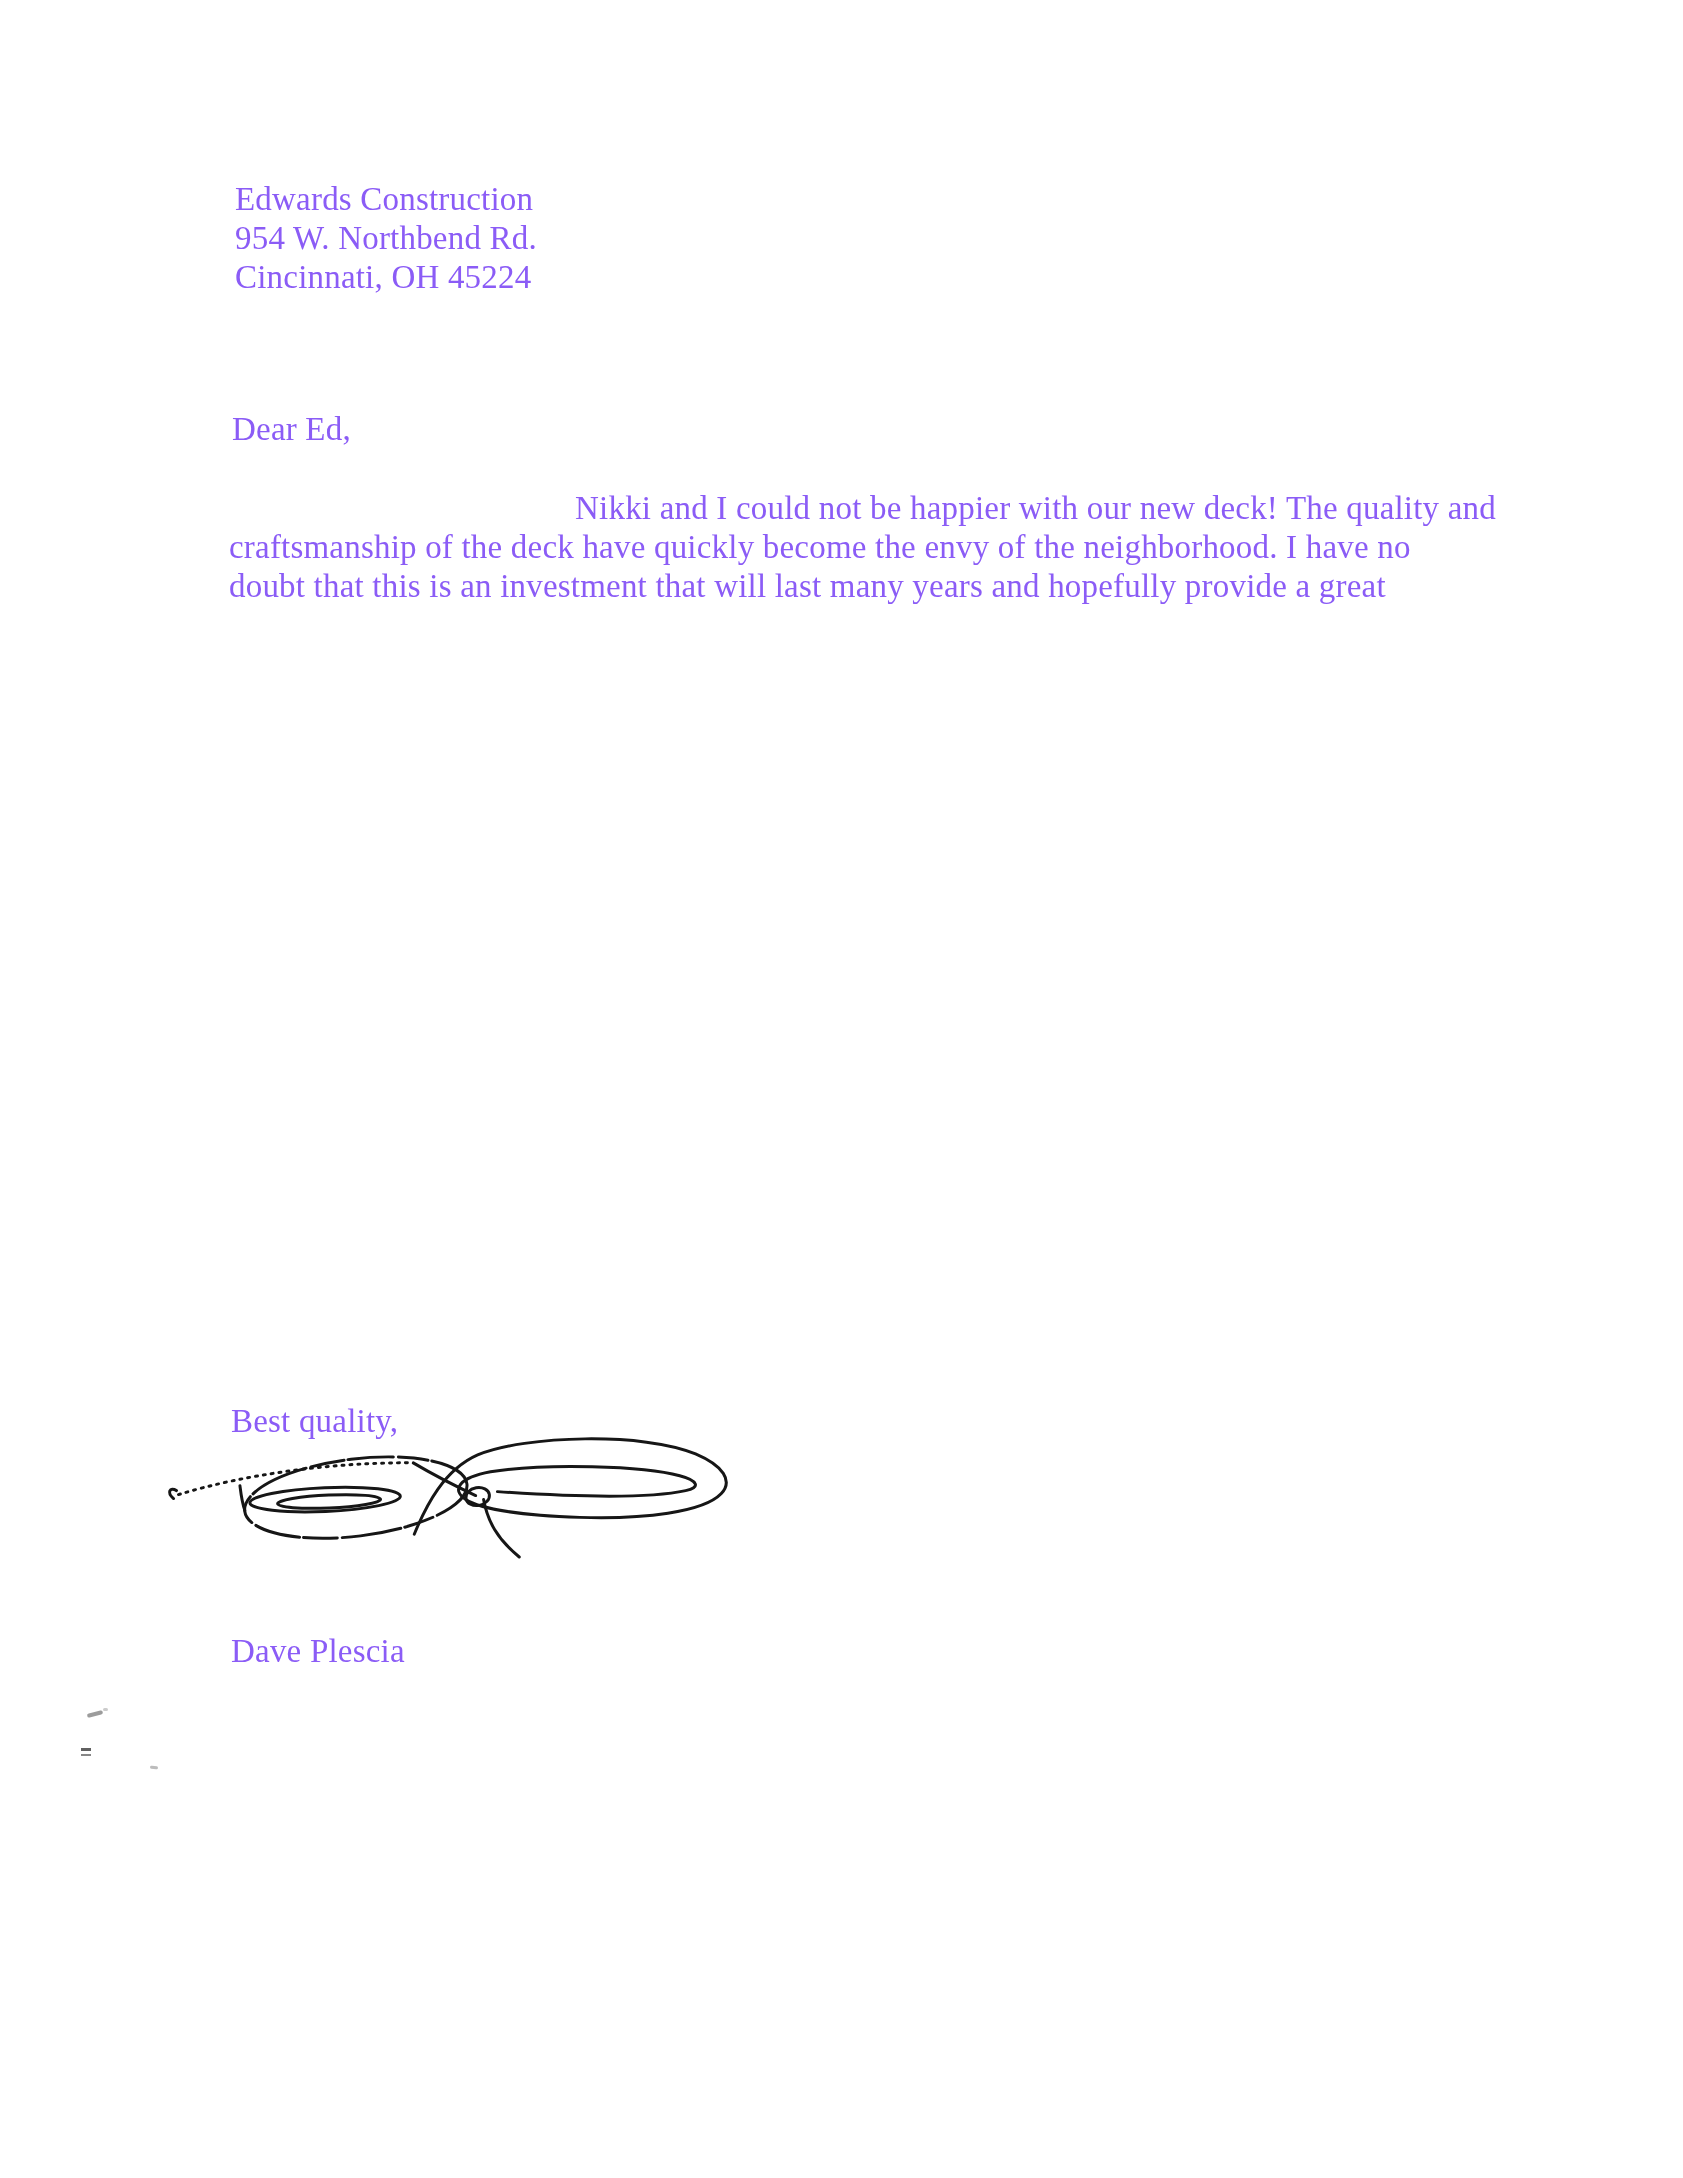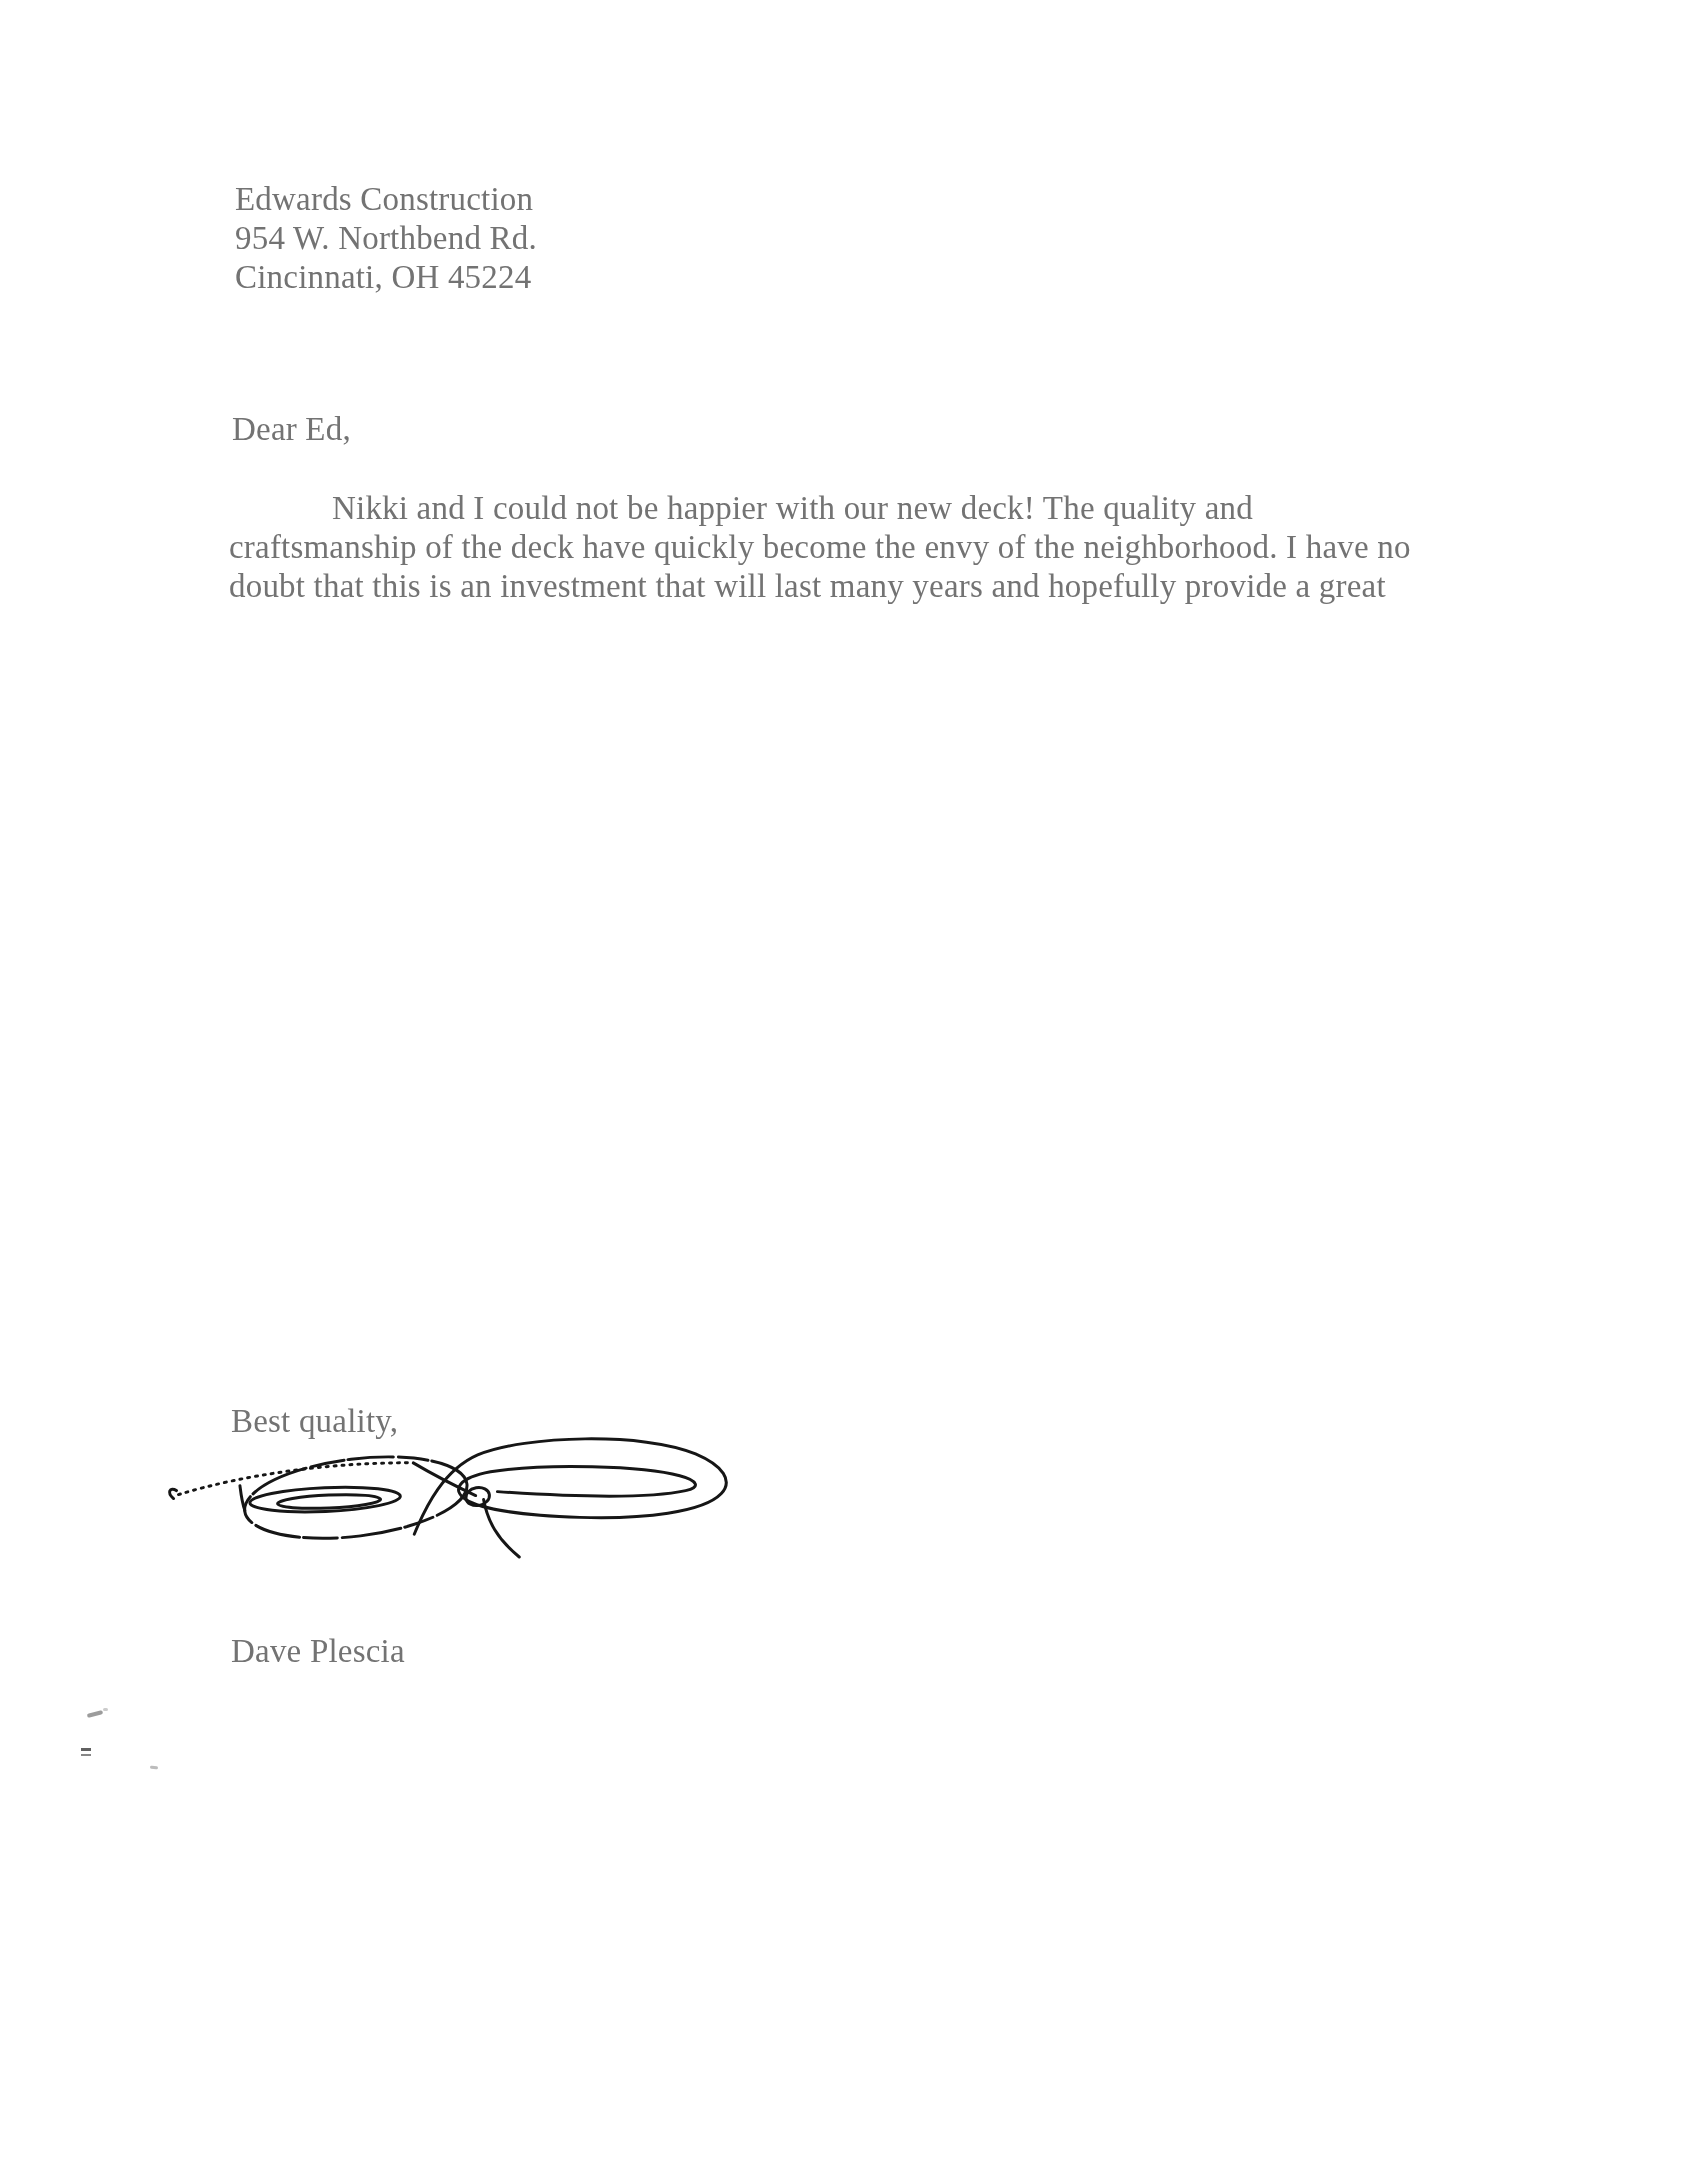--- a/index.html
+++ b/index.html
@@ -6,21 +6,21 @@
     margin: 0;
     padding: 0;
     background: #ffffff;
   }
   .page {
     position: relative;
     width: 1683px;
     height: 2178px;
     background: #ffffff;
     font-family: "Liberation Serif", "DejaVu Serif", serif;
-    color: #737373;
+    color: #8b5cf6;
     overflow: hidden;
   }
   .txt {
     font-size: 33px;
     line-height: 39px;
     letter-spacing: 0.2px;
     white-space: nowrap;
   }
   .address {
     position: absolute;
@@ -33,20 +33,21 @@
     top: 410px;
   }
   .body-block {
     position: absolute;
     left: 229px;
     top: 489px;
     width: 1267px;
   }
   .body-line.indent {
     text-indent: 103px;
+    text-align: right;
   }
   .closing {
     position: absolute;
     left: 231px;
     top: 1402px;
   }
   .signature-svg {
     position: absolute;
     left: 129px;
     top: 1434px;

